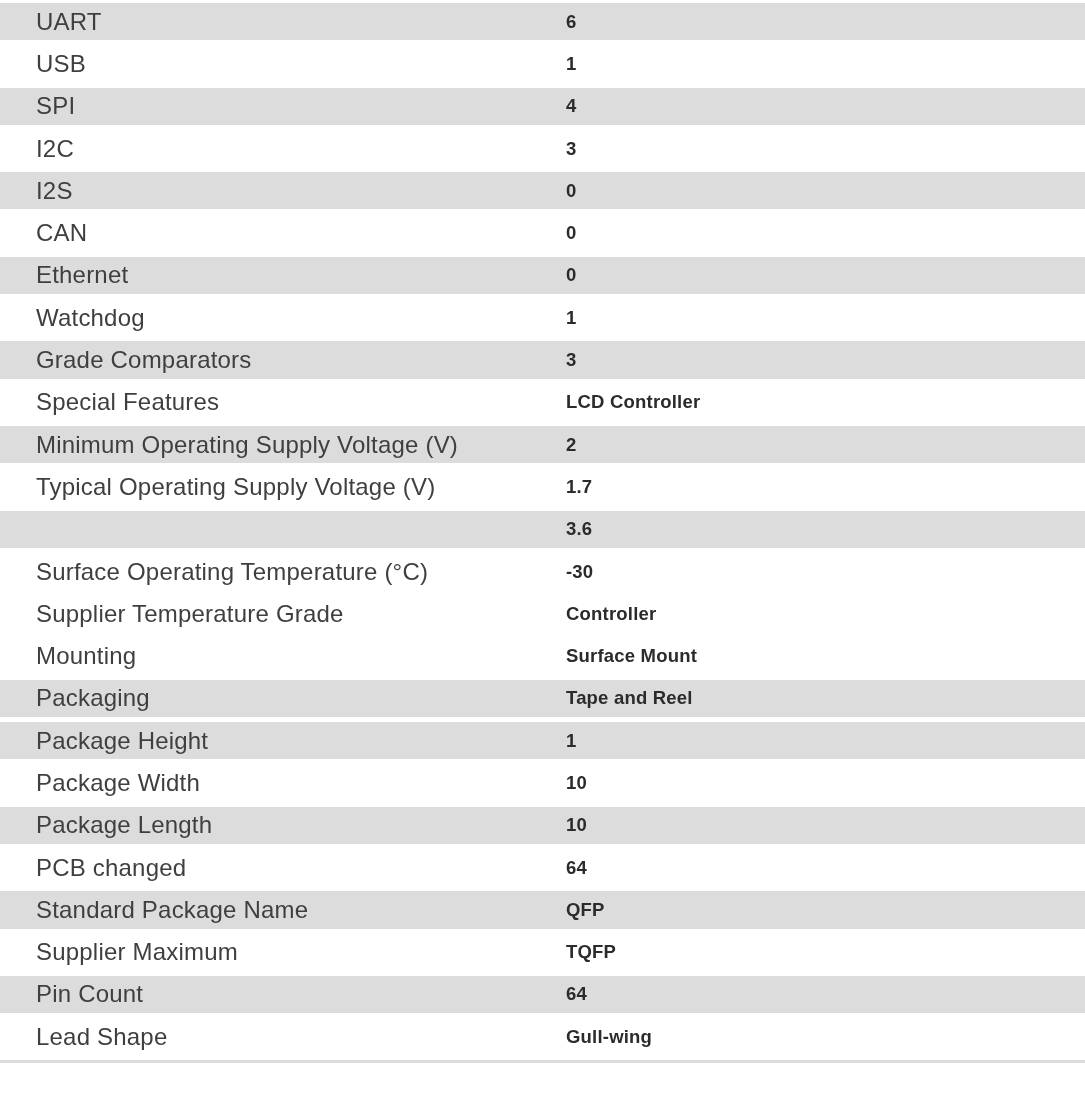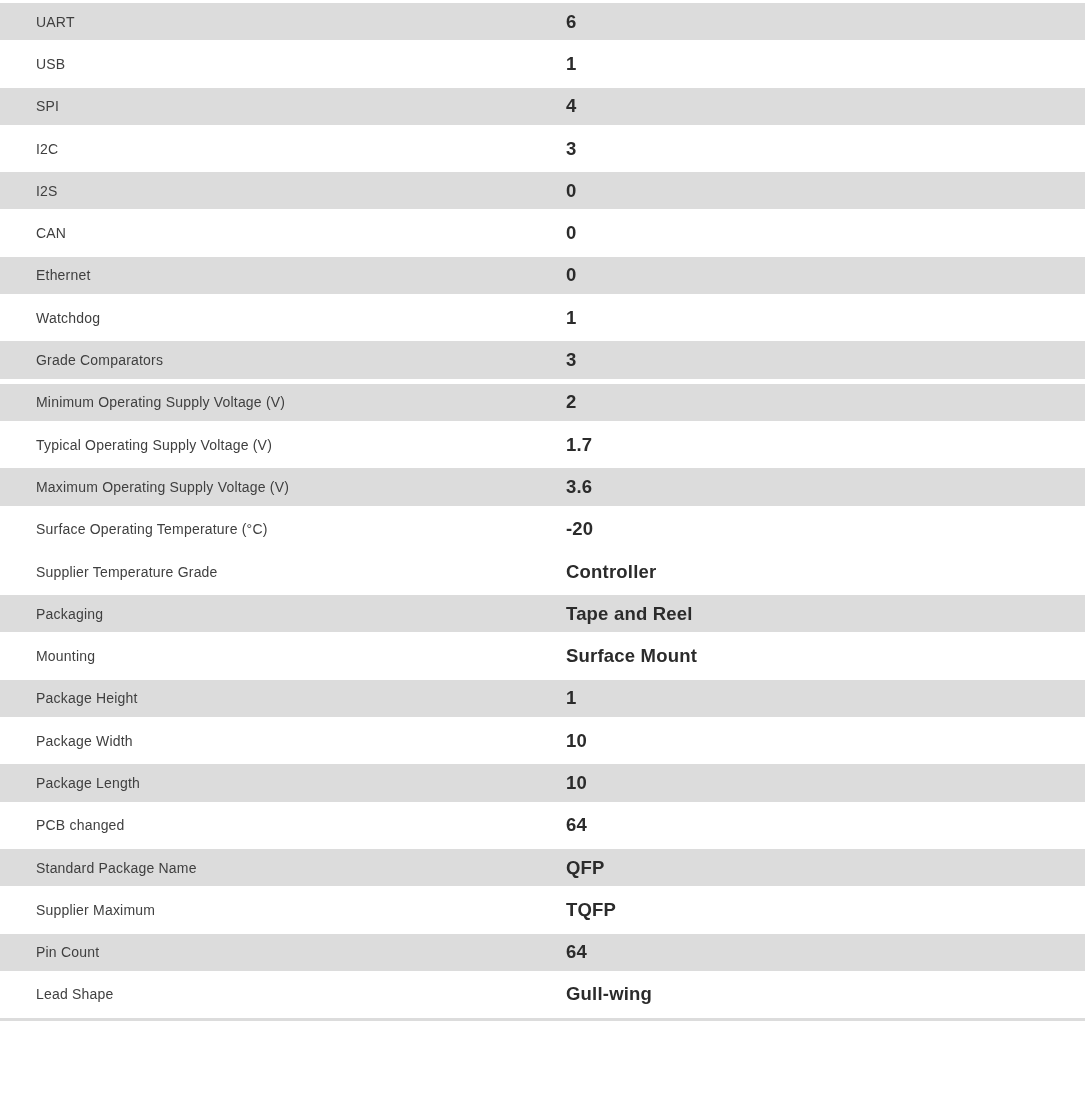--- a/index.html
+++ b/index.html
@@ -30,21 +30,21 @@
     background: var(--stripe, #dcdcdc);
     border-bottom-color: #ffffff;
   }
   .spec-row.partial {
     height: 3px;
     border-bottom: none;
     background: var(--stripe, #dcdcdc);
   }
   .row-label {
     margin-left: 36px;
-    font-size: 14px;
+    font-size: 24px;
     letter-spacing: 0.2px;
     color: var(--label-color, #3f3f3f);
     white-space: nowrap;
   }
   .row-value {
     position: absolute;
     left: 566px;
     top: 50%;
     transform: translateY(-50%);
     font-size: 18.5px;
@@ -97,55 +97,58 @@
     <div class="spec-row">
       <span class="row-label">Watchdog</span>
       <span class="row-value">1</span>
     </div>
 
     <div class="spec-row stripe">
       <span class="row-label">Grade Comparators</span>
       <span class="row-value">3</span>
     </div>
 
+    <div class="spec-row">
+      <span class="row-label">Special Features</span>
+      <span class="row-value">LCD Controller</span>
+    </div>
 
     <div class="spec-row stripe">
       <span class="row-label">Minimum Operating Supply Voltage (V)</span>
       <span class="row-value">2</span>
     </div>
 
     <div class="spec-row">
       <span class="row-label">Typical Operating Supply Voltage (V)</span>
       <span class="row-value">1.7</span>
     </div>
 
     <div class="spec-row stripe">
-      <span class="row-label">Maximum Operating Supply Voltage (V)</span>
       <span class="row-value">3.6</span>
     </div>
 
     <div class="spec-row">
       <span class="row-label">Surface Operating Temperature (°C)</span>
-      <span class="row-value">-20</span>
+      <span class="row-value">-30</span>
     </div>
 
 
     <div class="spec-row">
       <span class="row-label">Supplier Temperature Grade</span>
       <span class="row-value">Controller</span>
     </div>
 
+    <div class="spec-row">
+      <span class="row-label">Mounting</span>
+      <span class="row-value">Surface Mount</span>
+    </div>
+
     <div class="spec-row stripe">
       <span class="row-label">Packaging</span>
       <span class="row-value">Tape and Reel</span>
-    </div>
-
-    <div class="spec-row">
-      <span class="row-label">Mounting</span>
-      <span class="row-value">Surface Mount</span>
     </div>
 
     <div class="spec-row stripe">
       <span class="row-label">Package Height</span>
       <span class="row-value">1</span>
     </div>
 
     <div class="spec-row">
       <span class="row-label">Package Width</span>
       <span class="row-value">10</span>

